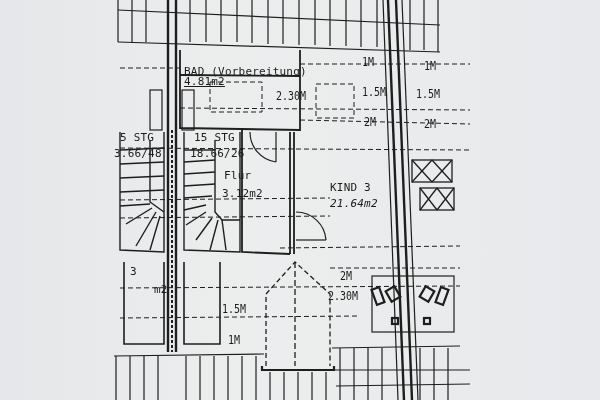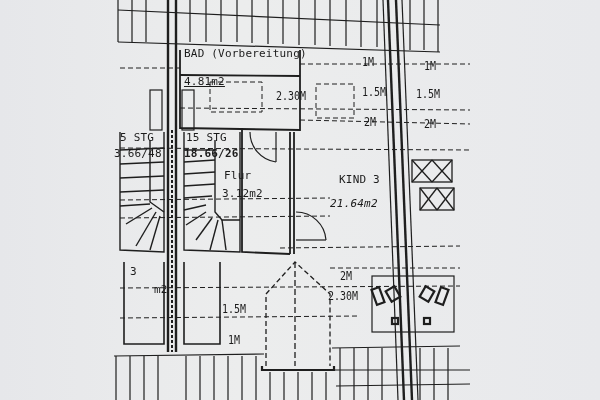--- a/index.html
+++ b/index.html
@@ -171,29 +171,29 @@
       <line x1="434" y1="348" x2="434" y2="400"></line>
       <line x1="448" y1="348" x2="448" y2="400"></line>
     </g>
 
     <g stroke-dasharray="3,2" stroke-width="2">
       <line x1="172" y1="130" x2="172" y2="352"></line>
     </g>
   </g>
 </svg>
 
-<div class="lbl" style="left:184px;top:48px;">BAD (Vorbereitung)</div>
+<div class="lbl" style="left:184px;top:66px;">BAD (Vorbereitung)</div>
 <div class="lbl" style="left:184px;top:76px;text-decoration:underline;">4.81m2</div>
 <div class="lbl" style="left:224px;top:170px;">Flur</div>
 <div class="lbl" style="left:222px;top:188px;">3.12m2</div>
-<div class="lbl" style="left:330px;top:174px;margin-left:9px;">KIND 3</div>
+<div class="lbl" style="left:330px;top:182px;">KIND 3</div>
 <div class="lbl" style="left:330px;top:198px;font-style:italic;">21.64m2</div>
 
-<div class="lbl" style="left:186px;top:132px;">15 STG</div>
-<div class="lbl" style="left:184px;top:148px;font-weight:bold;">18.66/26</div>
+<div class="lbl" style="left:186px;top:132px;padding-left:8px;">15 STG</div>
+<div class="lbl" style="left:190px;top:148px;">18.66/26</div>
 <div class="lbl" style="left:120px;top:132px;">5 STG</div>
 <div class="lbl" style="left:114px;top:148px;">3.66/48</div>
 
 <div class="lbl" style="left:130px;top:266px;">3</div>
 <div class="lbl" style="left:118px;top:284px;padding-left:36px;">m2</div>
 
 <div class="dim" style="left:362px;top:58px;">1M</div>
 <div class="dim" style="left:424px;top:62px;">1M</div>
 <div class="dim" style="left:276px;top:92px;">2.30M</div>
 <div class="dim" style="left:362px;top:88px;">1.5M</div>

